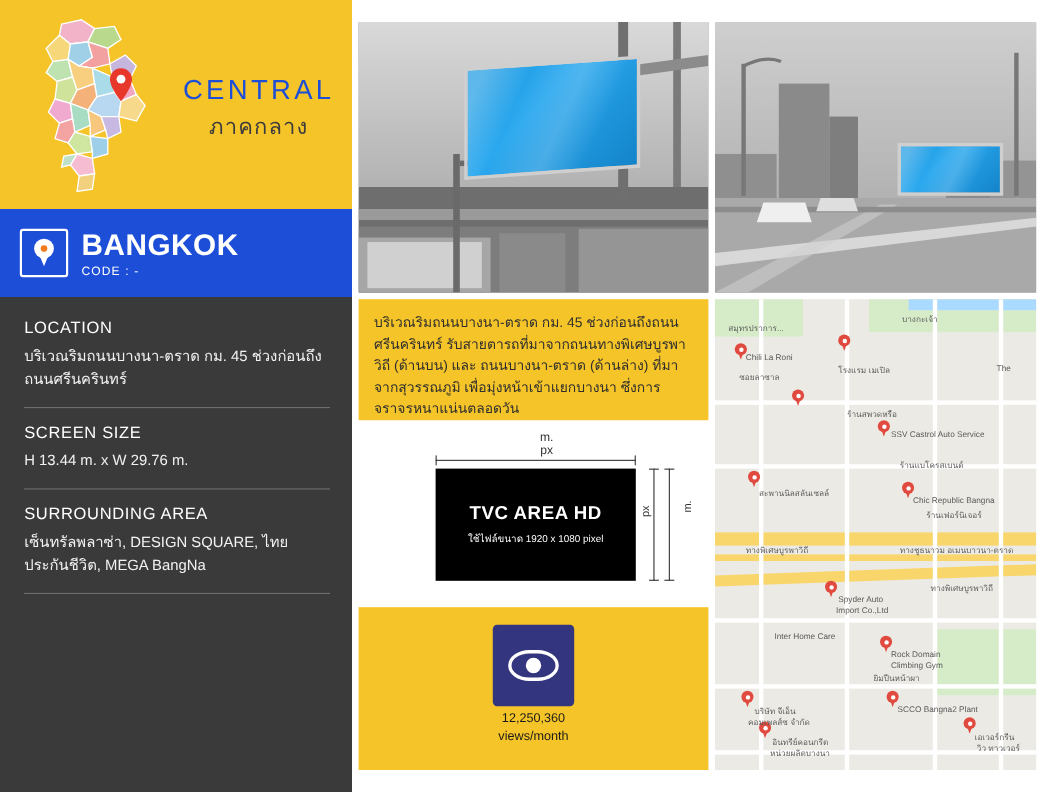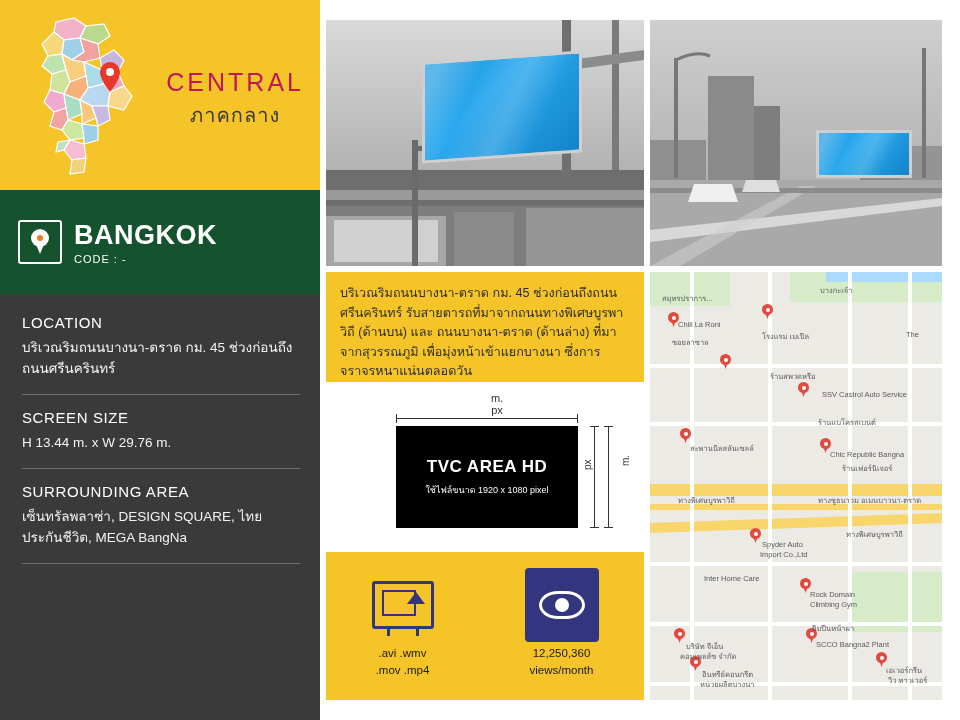--- a/index.html
+++ b/index.html
@@ -23,29 +23,29 @@
     background:#f5c428;
     overflow:hidden;
   }
   .thai-map {
     position:absolute; left:14px; top:14px; width:150px; height:165px;
   }
   .central-block {
     position:absolute; right:16px; top:68px; text-align:left; color:#2b2b2b;
   }
   .central-en {
-    font-size:25px; letter-spacing:3px; font-weight:400; color:#be185d;
+    font-size:25px; letter-spacing:3px; font-weight:400; color:#1d4ed8;
   }
   .central-th {
     font-size:20px; letter-spacing:1px; color:#3c3c3c; margin-top:2px; text-align:center;
   }
   .city-band {
     position:relative;
-    width:320px; height:104px;
-    background:#14532d;
+    width:320px; height:80px;
+    background:#1d4ed8;
     display:flex; align-items:center;
   }
   .pin-box {
     width:44px; height:44px; margin-left:18px;
     border:2px solid #ffffff; border-radius:3px;
     display:flex; align-items:center; justify-content:center;
   }
   .pin-glyph { width:18px; height:26px; position:relative; }
   .pin-glyph .head {
     position:absolute; left:0; top:0; width:18px; height:18px;
@@ -333,34 +333,20 @@
     </div>
     <div class="dim-line-right"></div>
     <div class="dim-line-right2"></div>
     <div class="lab-px-v">px</div>
     <div class="lab-m-v">m.</div>
   </div>
 
   <div class="icons-panel">
     <div class="icon-cell">
       <div class="icon-art">
-        <div class="board-icon">
-          <div class="scr"></div>
-            <div class="arrow"></div>
-          <div class="leg1"></div>
-            <div class="leg2"></div>
-        </div>
-      </div>
-      <div class="icon-caption">
-        <div>.avi .wmv</div>
-        <div>.mov .mp4</div>
-      </div>
-    </div>
-    <div class="icon-cell">
-      <div class="icon-art">
         <div class="eye-badge">
             <div class="eye-out">
               <div class="eye-in"></div>
             </div>
           </div>
       </div>
       <div class="icon-caption">
         <div>12,250,360</div>
         <div>views/month</div>
       </div>
@@ -448,34 +434,34 @@
       </div>
 
     <div id="map-labels">
         <div class="gm-label" style="left: 12px; top: 20px;">สมุทรปราการ...</div>
         <div class="gm-label" style="left: 170px; top: 12px;">บางกะเจ้า</div>
         <div class="gm-label" style="left: 28px; top: 48px;">Chili La Roni</div>
         <div class="gm-label" style="left: 112px; top: 58px;">โรงแรม เมเปิล</div>
         <div class="gm-label" style="left: 22px; top: 64px;">ซอยลาซาล</div>
         <div class="gm-label" style="left: 256px; top: 58px;">The</div>
         <div class="gm-label" style="left: 120px; top: 98px;">ร้านสพวดหรือ</div>
-        <div class="gm-label" style="left: 160px; top: 118px; margin-left: 12px;">SSV Castrol Auto Service</div>
+        <div class="gm-label" style="left: 160px; top: 118px;">SSV Castrol Auto Service</div>
         <div class="gm-label" style="left: 168px; top: 130px; margin-top: 14px;">ร้านแบโครสเบนต์</div>
         <div class="gm-label" style="left: 40px; top: 170px;">สะพานนิลสลันเซลล์</div>
         <div class="gm-label" style="left: 180px; top: 178px;">Chic Republic Bangna</div>
         <div class="gm-label" style="left: 192px; top: 190px;">ร้านเฟอร์นิเจอร์</div>
         <div class="gm-label" style="left: 28px; top: 222px;">ทางพิเศษบูรพาวิถี</div>
         <div class="gm-label" style="left: 168px; top: 222px;">ทางชูธนาวม อเมนบาวนา-ตราด</div>
         <div class="gm-label" style="left: 196px; top: 256px;">ทางพิเศษบูรพาวิถี</div>
         <div class="gm-label" style="left: 112px; top: 268px;">Spyder Auto</div>
         <div class="gm-label" style="left: 110px; top: 278px;">Import Co.,Ltd</div>
         <div class="gm-label" style="left: 54px; top: 302px;">Inter Home Care</div>
         <div class="gm-label" style="left: 160px; top: 318px;">Rock Domain</div>
         <div class="gm-label" style="left: 160px; top: 328px;">Climbing Gym</div>
-        <div class="gm-label" style="left: 162px; top: 338px; margin-top: 12px;">ยิมปีนหน้าผา</div>
+        <div class="gm-label" style="left: 144px; top: 338px;">ยิมปีนหน้าผา</div>
         <div class="gm-label" style="left: 36px; top: 368px;">บริษัท จีเอ็น</div>
         <div class="gm-label" style="left: 30px; top: 378px;">คอมเพลส์ซ จำกัด</div>
         <div class="gm-label" style="left: 166px; top: 368px;">SCCO Bangna2 Plant</div>
         <div class="gm-label" style="left: 52px; top: 396px;">อินทรีย์คอนกรีต</div>
         <div class="gm-label" style="left: 50px; top: 406px;">หน่วยผลิตบางนา</div>
         <div class="gm-label" style="left: 236px; top: 392px;">เอเวอร์กรีน</div>
         <div class="gm-label" style="left: 238px; top: 402px;">วิว ทาวเวอร์</div>
       </div>
   </div>
 

